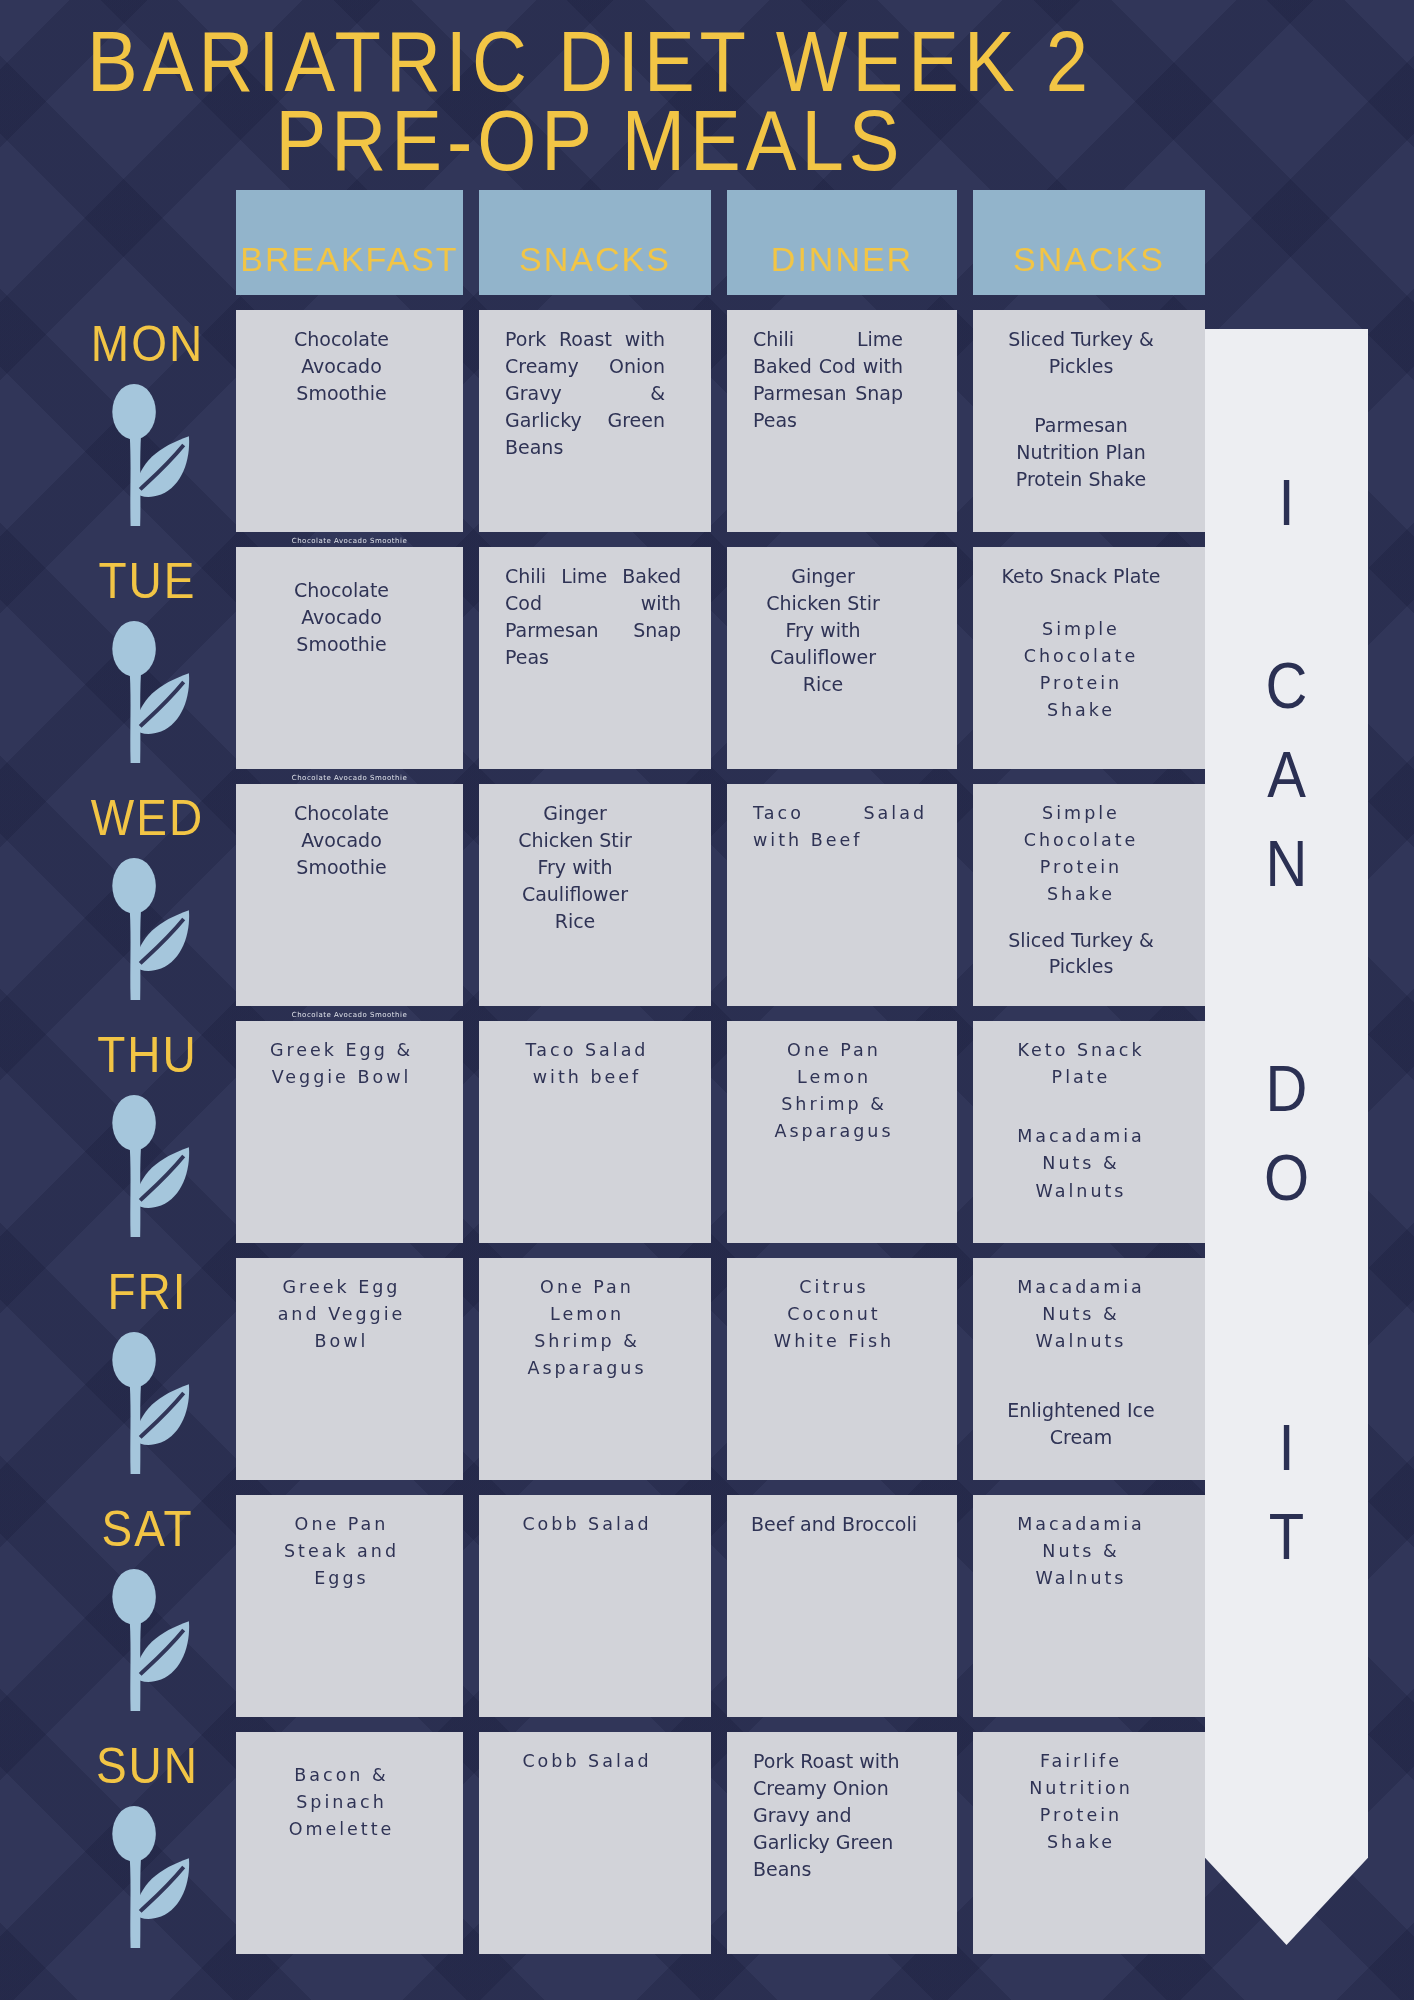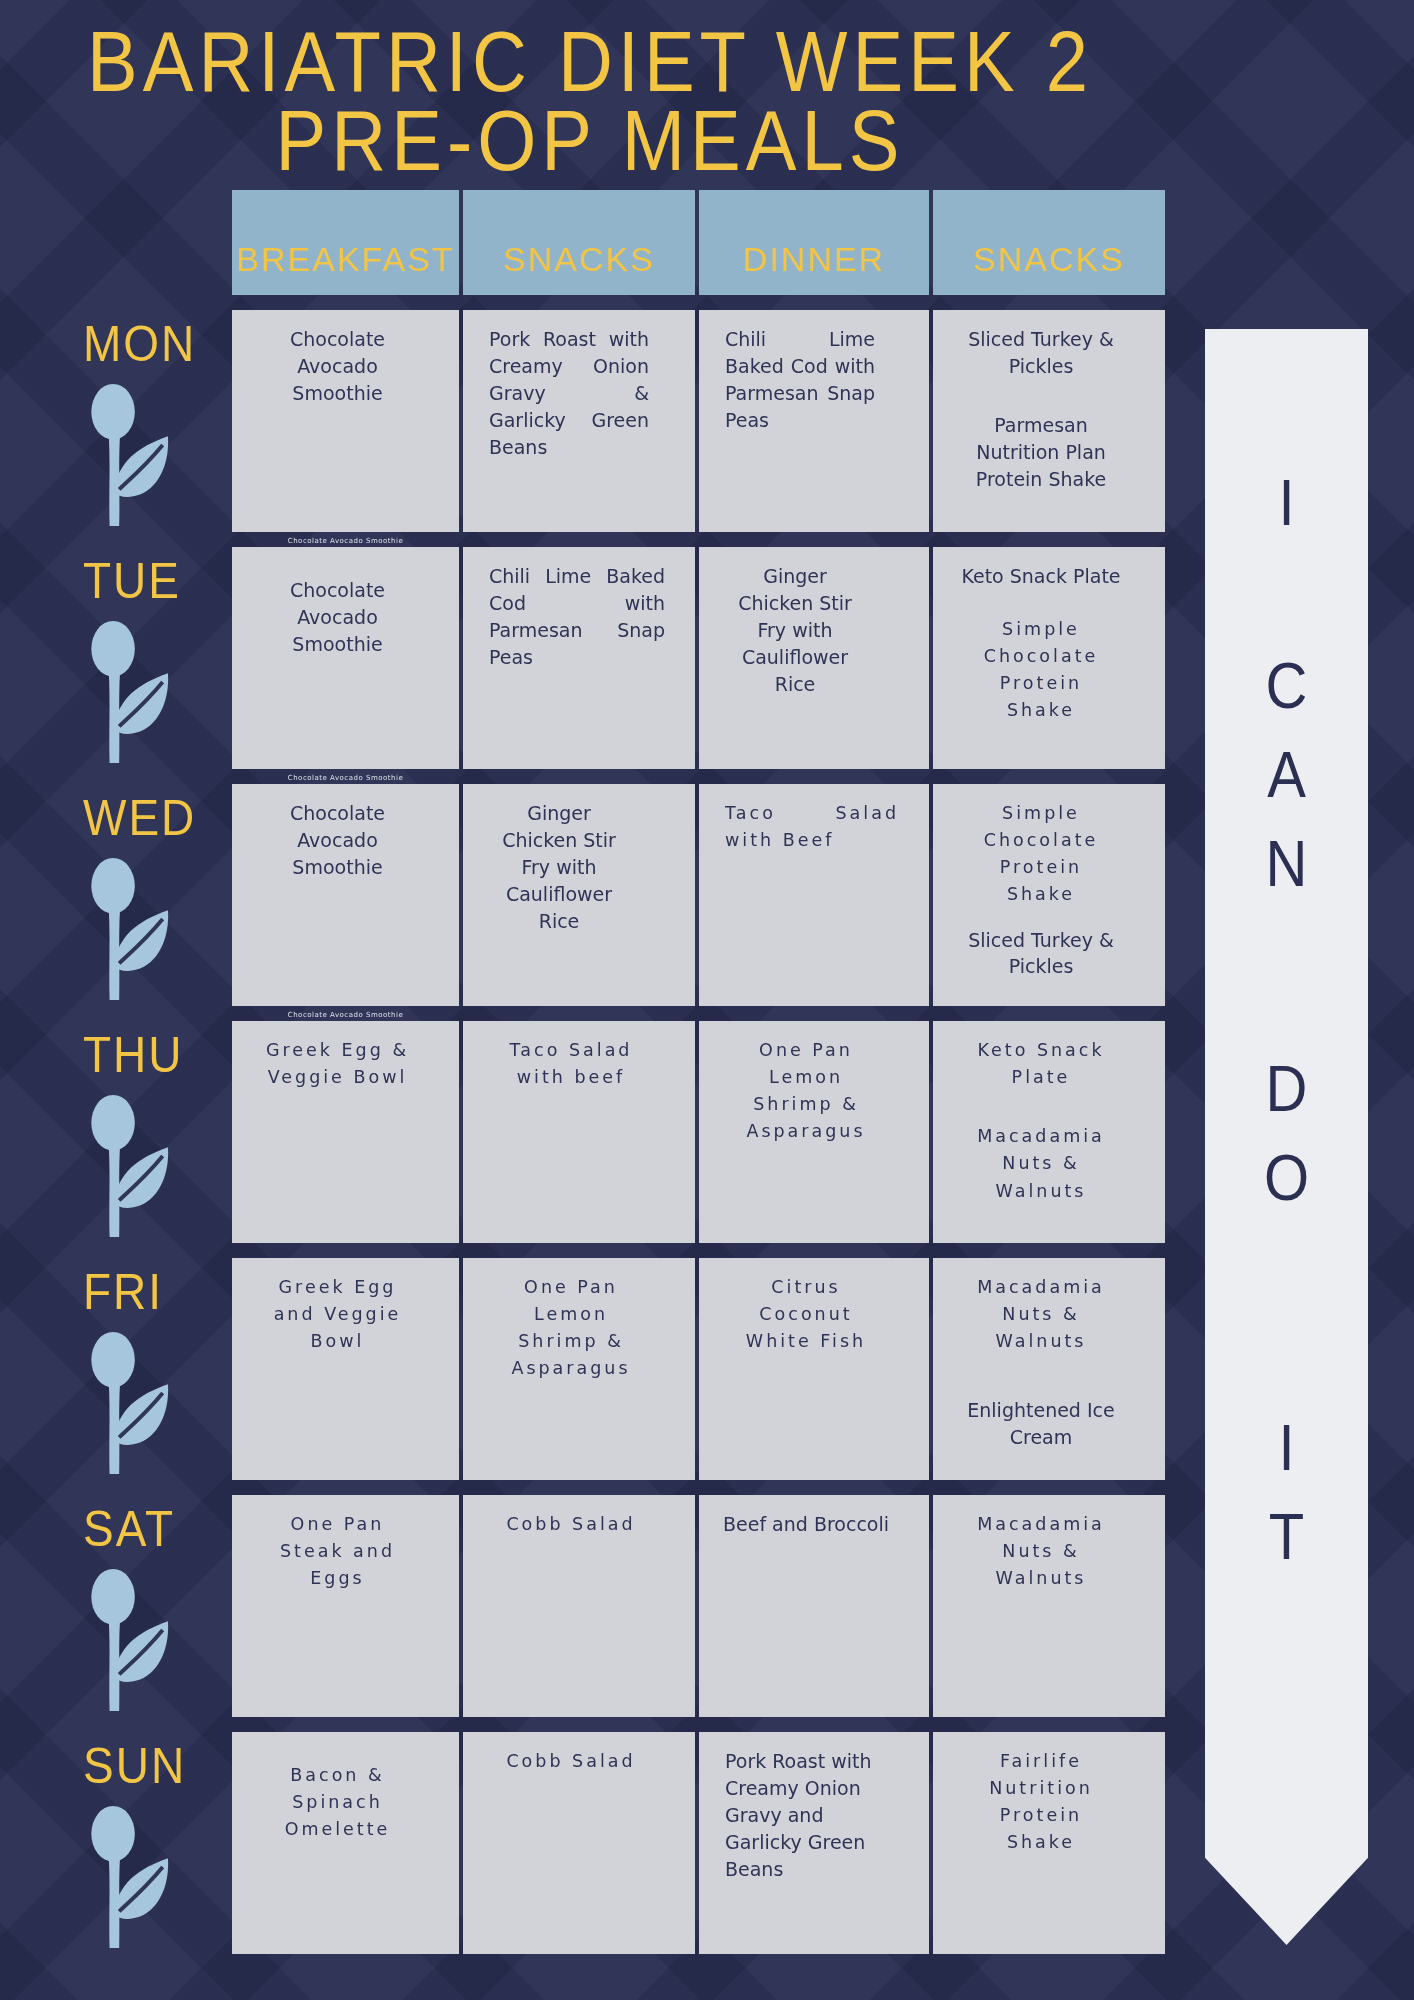--- a/index.html
+++ b/index.html
@@ -6,29 +6,29 @@
   body{width:1414px;height:2000px;position:relative;overflow:hidden;
     background-color:#313659;
     background-image:
       repeating-linear-gradient(45deg, rgba(13,16,44,0.18) 0 55px, transparent 55px 165px),
       repeating-linear-gradient(-45deg, rgba(13,16,44,0.18) 0 55px, transparent 55px 165px);
     font-family:"DejaVu Sans", sans-serif;}
   .title{position:absolute;top:22px;left:0;width:1180px;text-align:center;
     color:#f2c545;font-family:"Liberation Sans", sans-serif;font-weight:400;
     font-size:76px;line-height:1.04;letter-spacing:5px;}
   .title .tline{display:inline-block;transform:scaleY(1.12);transform-origin:center;}
-  .grid{position:absolute;left:83px;top:190px;display:grid;
+  .grid{position:absolute;left:75px;top:190px;display:grid;
     grid-template-columns:145px 227px 232px 230px 232px;
     grid-template-rows:105px repeat(7, 222px);
-    gap:15px 4px;}
+    gap:15px 16px;}
   .hdr{background:#92b4cb;display:flex;align-items:flex-end;justify-content:center;
     padding-bottom:16px;box-sizing:border-box;
     color:#f2c545;font-family:"Liberation Sans", sans-serif;
     font-size:34px;letter-spacing:2px;}
-  .daycell{display:flex;flex-direction:column;align-items:flex-start;padding-top:6px;box-sizing:border-box;}
+  .daycell{display:flex;flex-direction:column;align-items:center;padding-top:6px;box-sizing:border-box;}
   .dayname{color:#f2c545;font-family:"Liberation Sans", sans-serif;
     font-size:46px;letter-spacing:2px;transform:scaleY(1.1);}
   .spoon{margin-top:14px;}
   .cell{background:#d2d3d9;position:relative;box-sizing:border-box;
     padding:16px 30px 10px 14px;color:#2f3355;}
   .t{margin:0 auto;font-size:19px;line-height:1.42;}
   .c{text-align:center;}
   .l{text-align:left;margin-left:12px;margin-right:auto;}
   .j{text-align:justify;margin-left:12px;margin-right:auto;}
   .sp{letter-spacing:3px;font-size:17.5px;line-height:1.55;} .w130{max-width:130px;} .w140{max-width:140px;text-align:center;}

